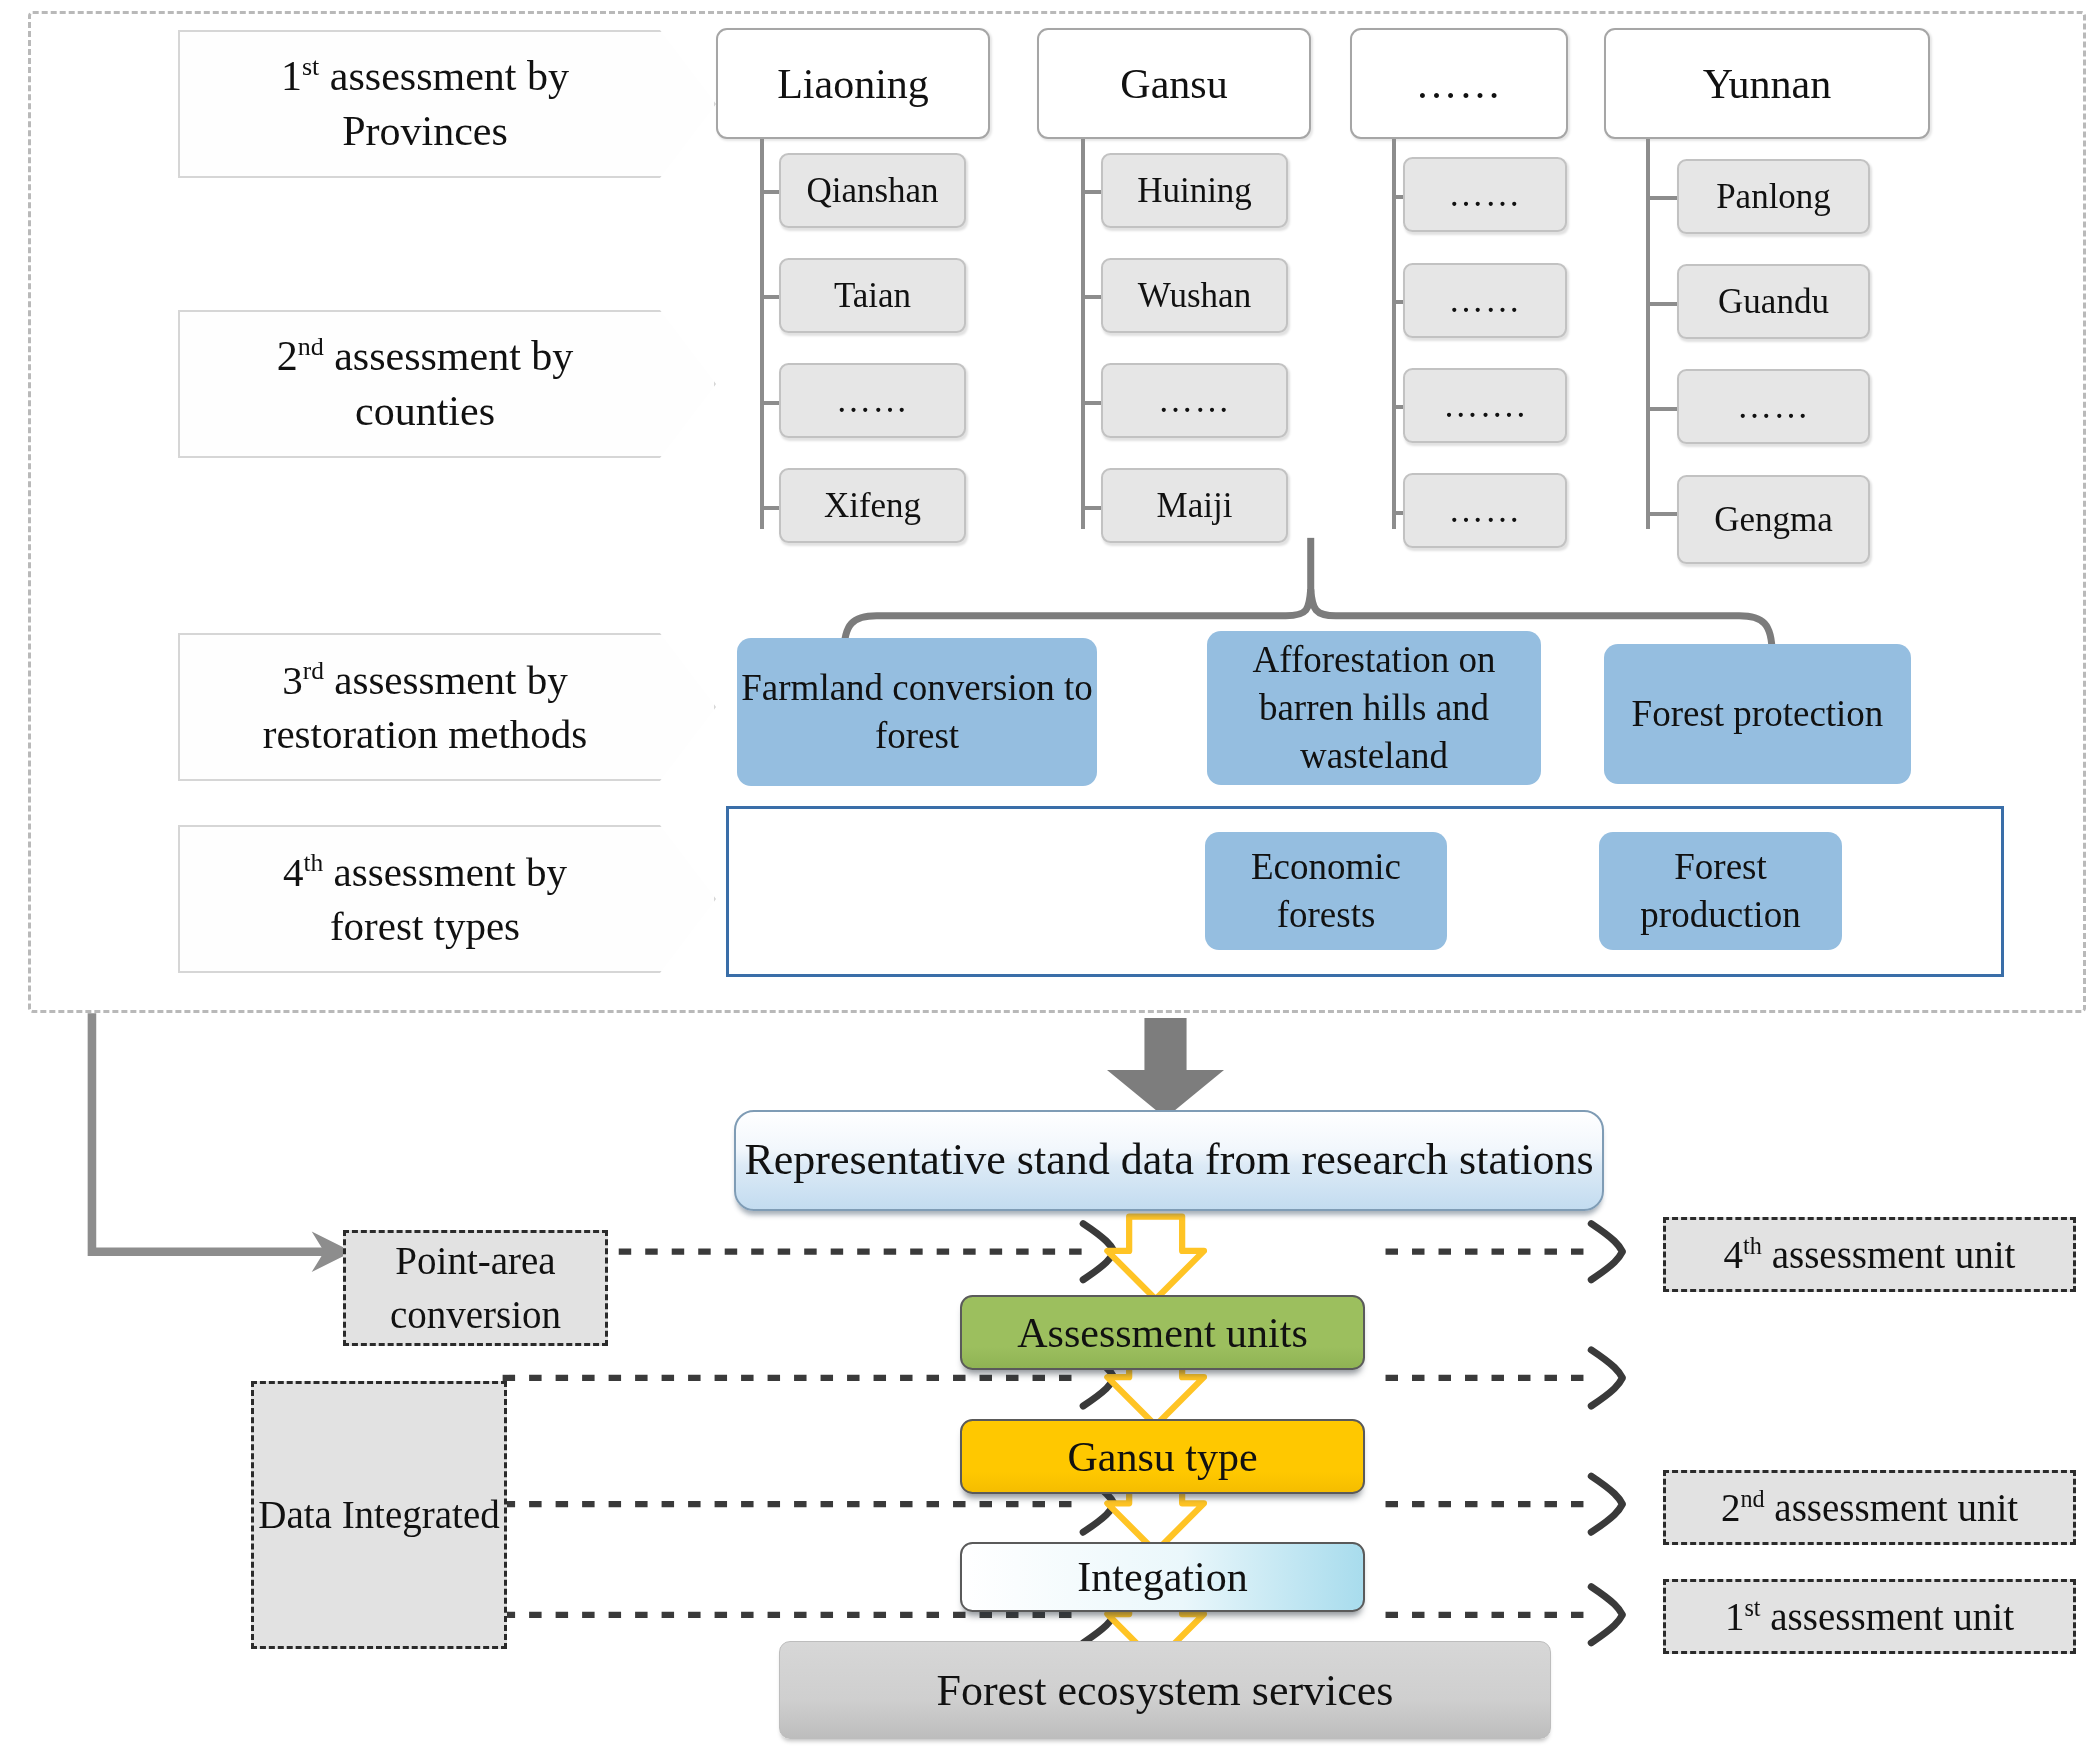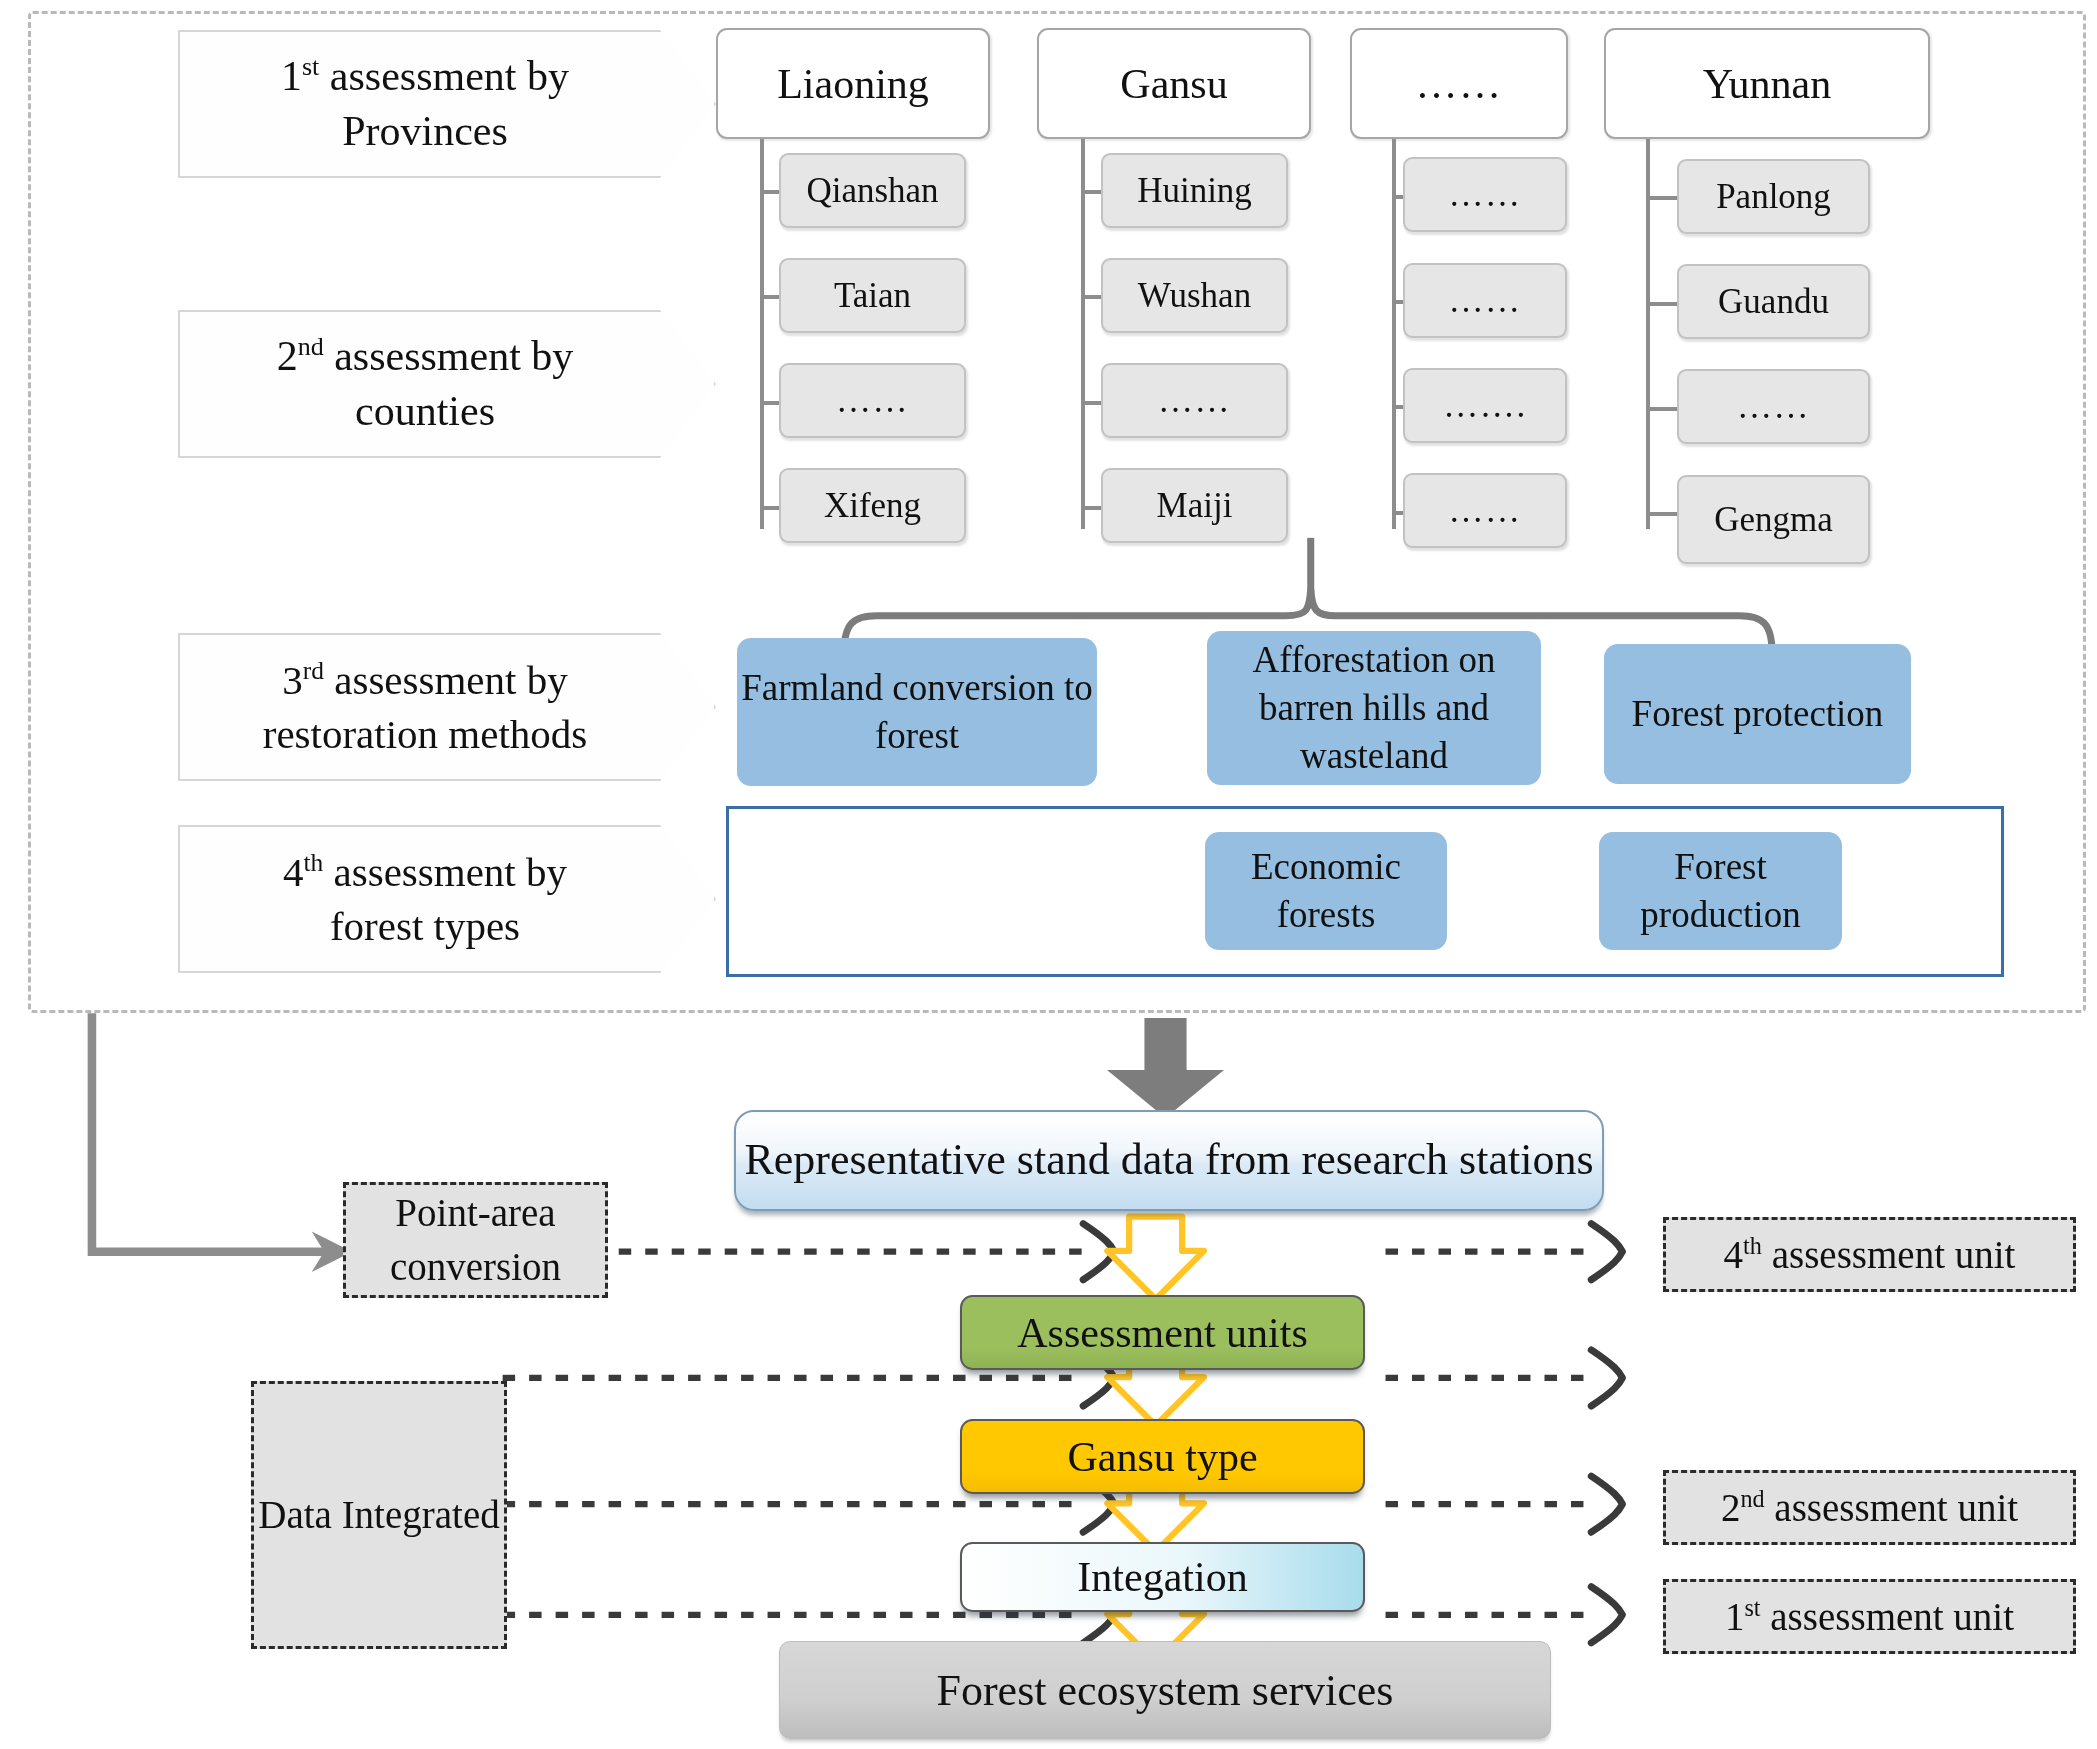--- a/index.html
+++ b/index.html
@@ -324,21 +324,21 @@
   <div class="abs blue-box blue-box-sm" style="left:1599px; top:832px; width:243px; height:118px;">
     <span>Forest production</span>
   </div>
 
   <div id="big-arrow" class="abs" style="left:1107px; top:1018px;"></div>
 
   <div id="rep-stand" class="abs" style="left:734px; top:1110px; width:870px; height:101px;">
     <span>Representative stand data from research stations</span>
   </div>
 
-  <div class="abs dashed-box" style="left:343px; top:1182px; width:265px; height:116px;">
+  <div class="abs dashed-box" style="left:343px; top:1230px; width:265px; height:116px;">
     <span>Point-area conversion</span>
   </div>
   <div class="abs dashed-box" style="left:251px; top:1381px; width:256px; height:268px;">
     <span>Data Integrated</span>
   </div>
 
   <div id="assessment-units" class="abs pipe-box" style="left:960px; top:1295px; width:405px; height:75px;">
     <span>Assessment units</span>
   </div>
   <div id="forest-type" class="abs pipe-box" style="left:960px; top:1419px; width:405px; height:75px;">

